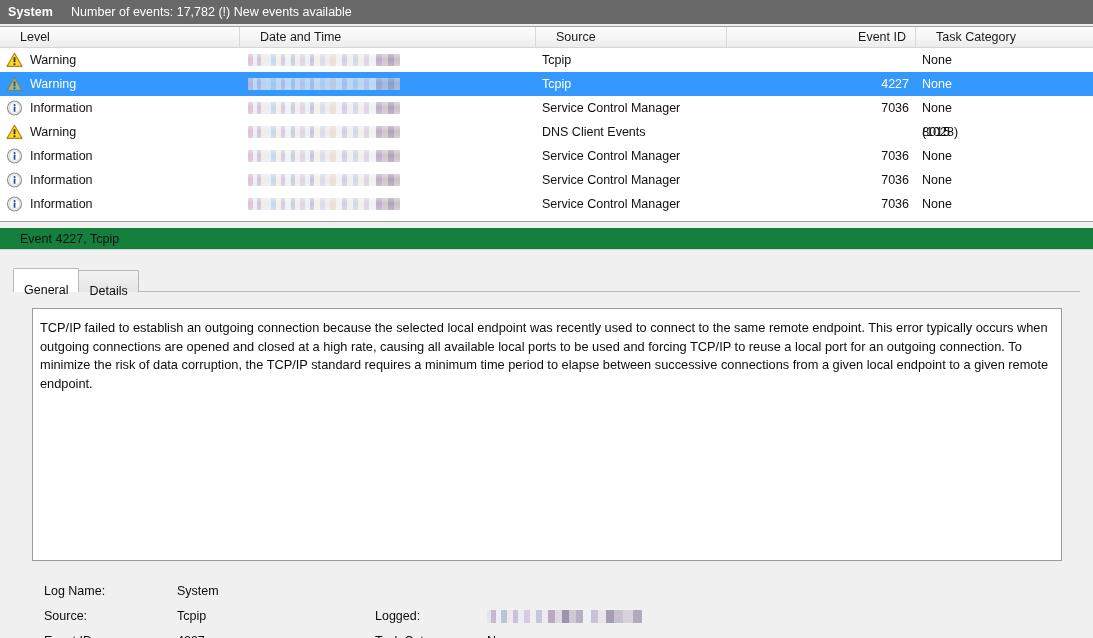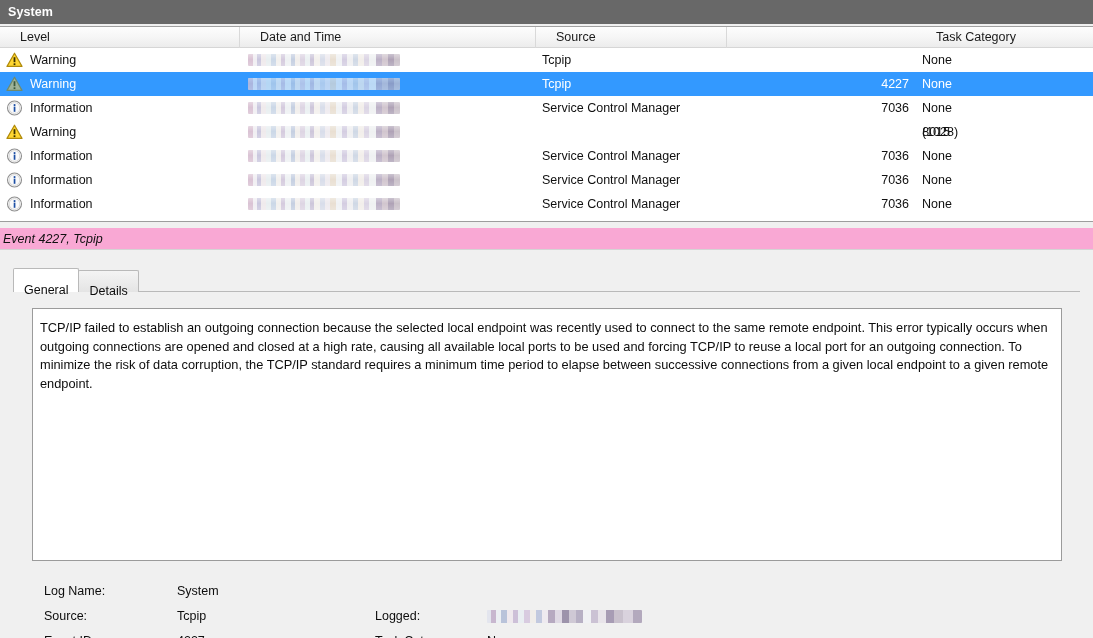--- a/index.html
+++ b/index.html
@@ -162,25 +162,24 @@
     background: #f0f0f0;
     box-sizing: border-box;
   }
   .detail-title {
     position: absolute;
     left: 0; top: 0;
     width: 1093px; height: 22px;
     line-height: 22px;
     font-size: 12.5px;
     color: #111111;
-    padding-left: 3px;
+    padding-left: 20px;
     box-sizing: border-box;
     border-bottom: 1px solid #d4d4d4;
-    background: #f9a8d4;
-    font-style: italic;
+    background: #15803d;
   }
 
   
   .tabstrip {
     position: absolute;
     left: 13px; top: 40px;
     height: 24px;
     display: flex;
     align-items: flex-end;
     z-index: 3;
@@ -287,28 +286,30 @@
     filter: blur(0.4px);
   }
 </style>
 </head>
 <body>
 
 <div id="app">
 
   <div class="log-header">
     <span class="log-name">System</span>
+    <span class="log-count">Number of events: 17,782 (!) New events available</span>
   </div>
 
   <div class="events-panel">
 
     <div class="col-headers">
       <div class="col-head" style="left:0; width:240px;">Level</div>
       <div class="col-head" style="left:240px; width:296px;">Date and Time</div>
       <div class="col-head" style="left:536px; width:191px;">Source</div>
+      <div class="col-head num" style="left:727px; width:189px; padding-right:9px;">Event ID</div>
       <div class="col-head last" style="left:916px; width:177px;">Task Category</div>
     </div>
 
     <div class="rows-area" id="rows-area">
         <div class="event-row">
           <div class="cell cell-level"><span class="lvl-icon">
               <svg width="17" height="16" viewBox="0 0 17 16">
                 <path d="M8.5 1.2 L16 14.4 L1 14.4 Z" fill="#ffd630" stroke="#b08a0a" stroke-width="1.2" stroke-linejoin="round"></path>
                 <rect x="7.6" y="5.2" width="1.8" height="5" fill="#3a3000"></rect>
                 <rect x="7.6" y="11.3" width="1.8" height="1.8" fill="#3a3000"></rect>
@@ -355,20 +356,21 @@
           <div class="cell cell-level"><span class="lvl-icon">
               <svg width="17" height="16" viewBox="0 0 17 16">
                 <path d="M8.5 1.2 L16 14.4 L1 14.4 Z" fill="#ffd630" stroke="#b08a0a" stroke-width="1.2" stroke-linejoin="round"></path>
                 <rect x="7.6" y="5.2" width="1.8" height="5" fill="#3a3000"></rect>
                 <rect x="7.6" y="11.3" width="1.8" height="1.8" fill="#3a3000"></rect>
               </svg>
             </span><span>Warning</span></div>
           <div class="cell" style="left: 246px; width: 285px;">
             <span class="redacted" style="left: 2px; width: 152px;"></span>
           </div>
+          <div class="cell" style="left: 542px; width: 185px;">DNS Client Events</div>
           <div class="cell num" style="left: 768px; width: 182px;">8015</div>
           <div class="cell" style="left: 922px; width: 168px;">(1028)</div>
         </div>
         <div class="event-row">
           <div class="cell cell-level"><span class="lvl-icon">
               <svg width="17" height="16" viewBox="0 0 17 16">
                 <circle cx="8.5" cy="8" r="7" fill="#fbfbfb" stroke="#8f8f8f" stroke-width="1.1"></circle>
                 <circle cx="8.5" cy="8" r="5.4" fill="none" stroke="#d8d8d8" stroke-width="1"></circle>
                 <rect x="7.7" y="6.6" width="1.7" height="5.2" fill="#1d4fa5"></rect>
                 <rect x="7.7" y="4.1" width="1.7" height="1.9" fill="#1d4fa5"></rect>

